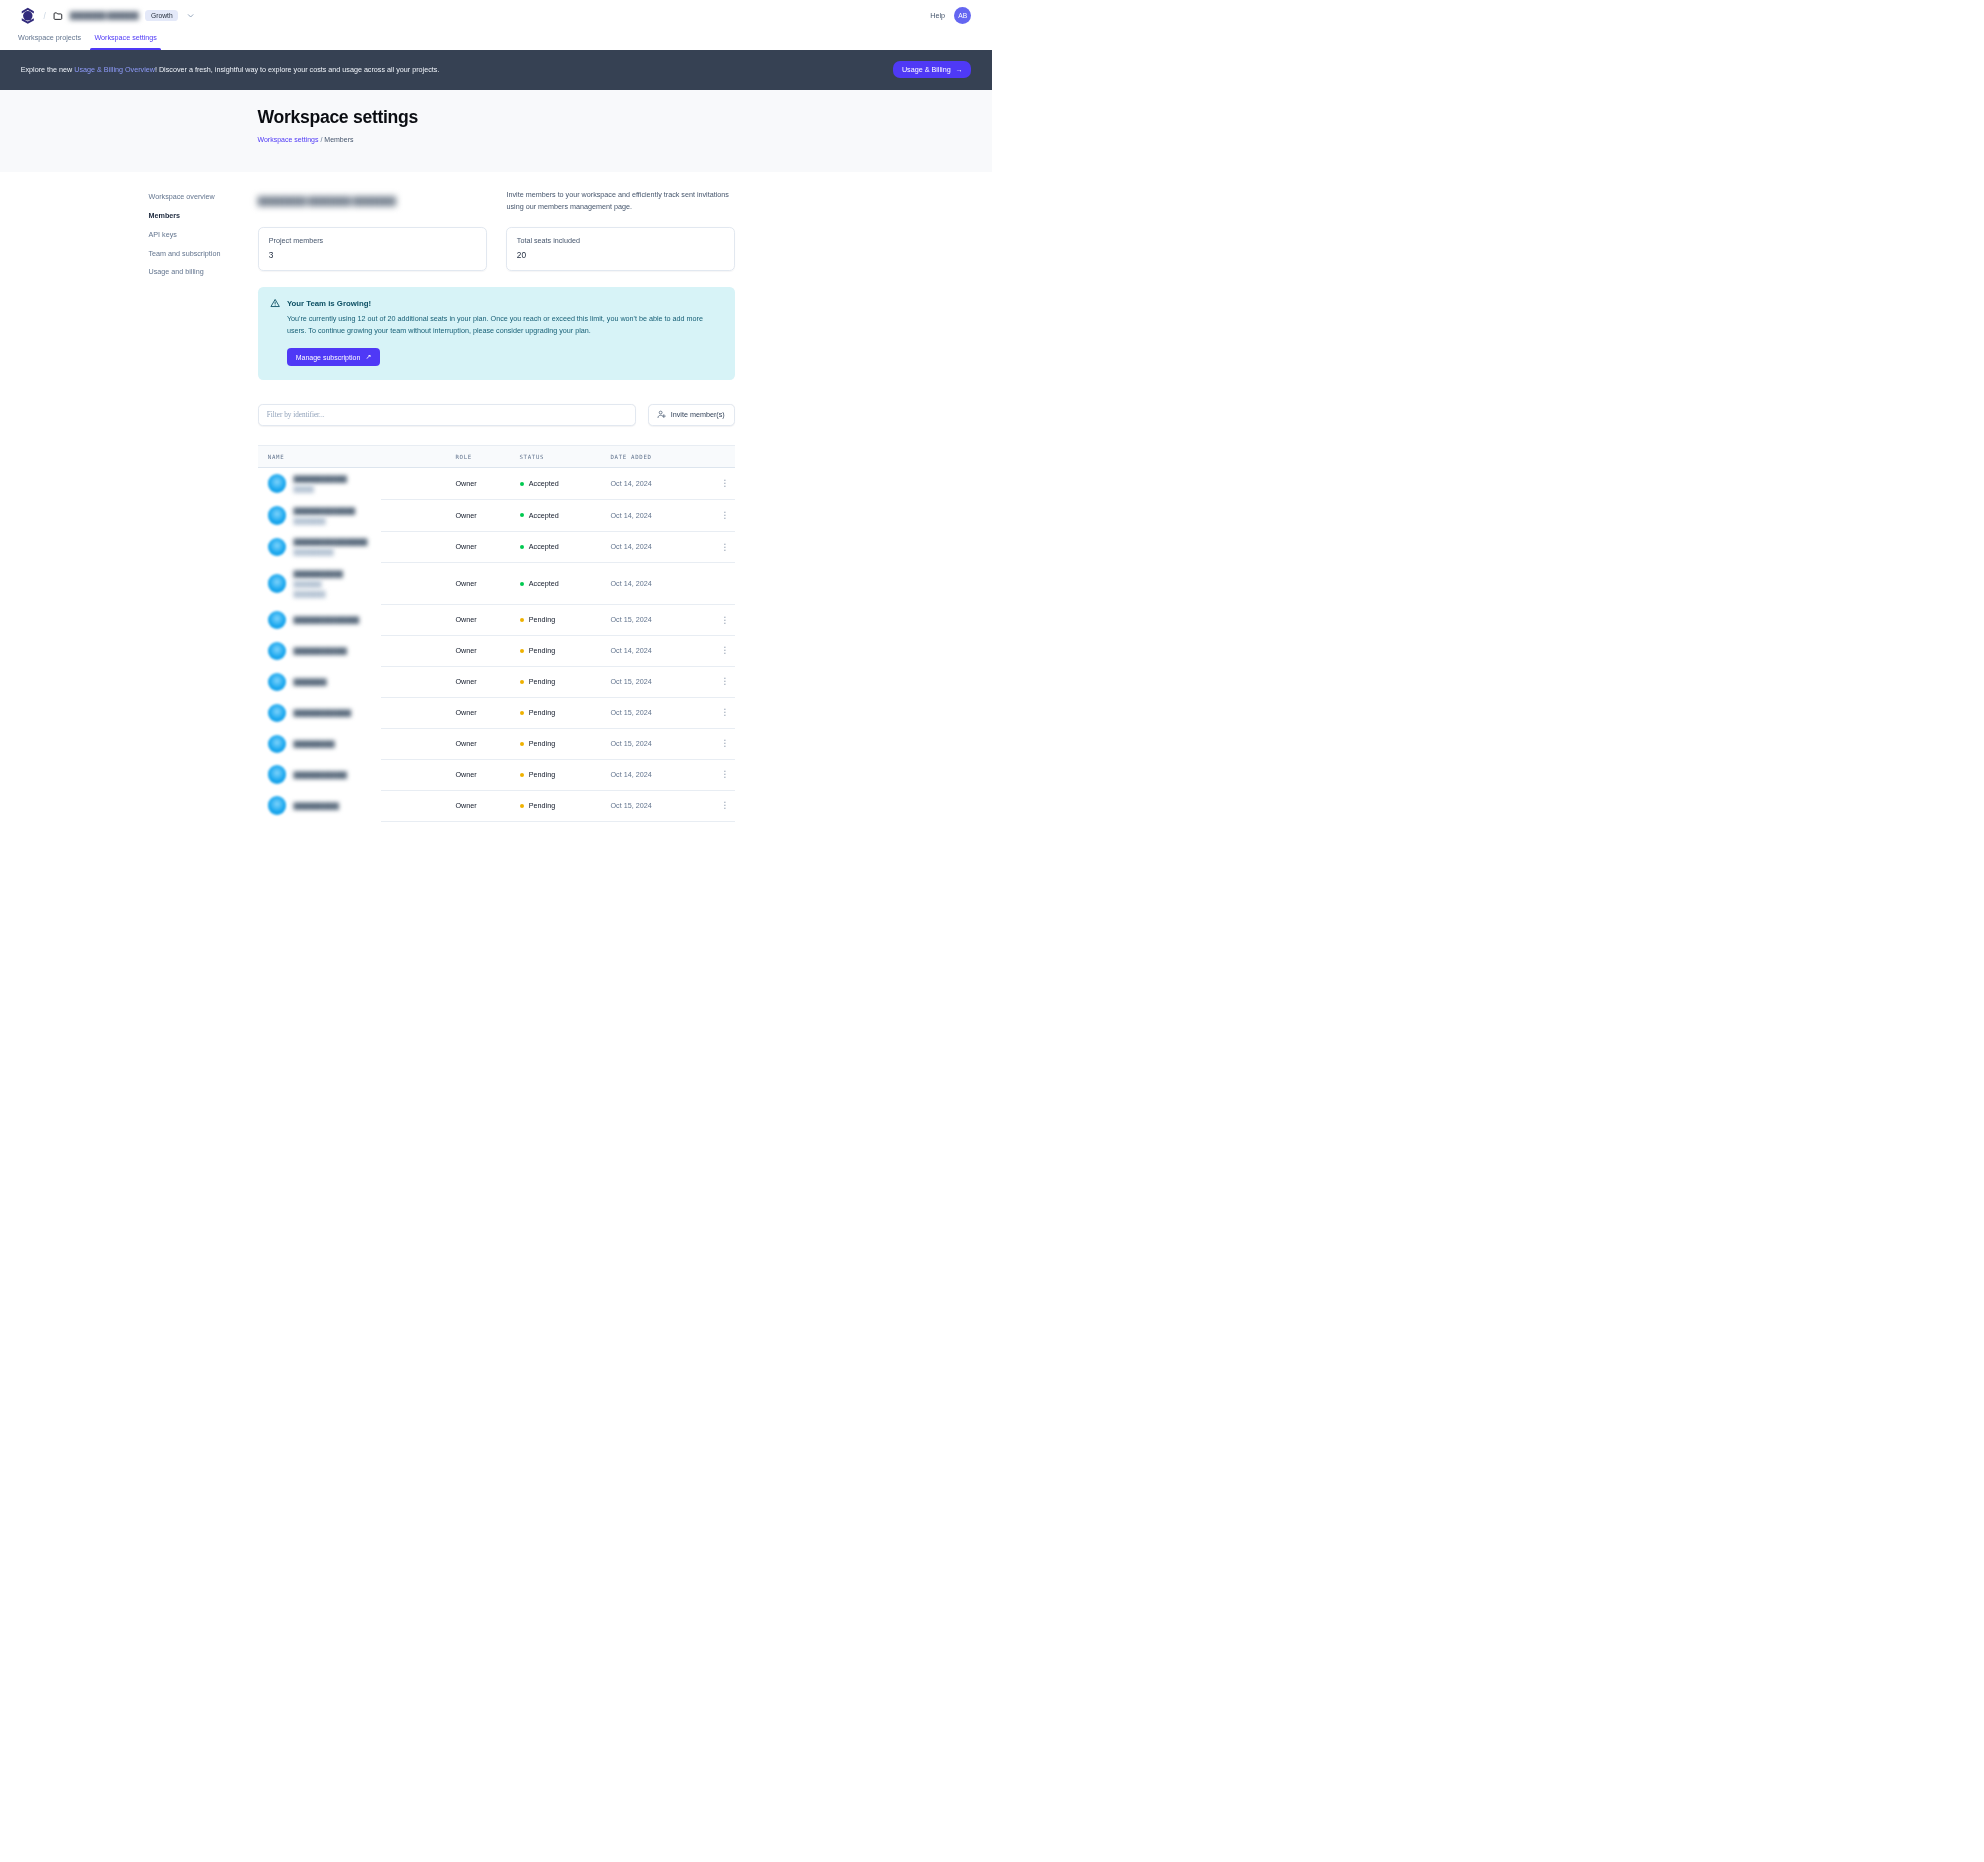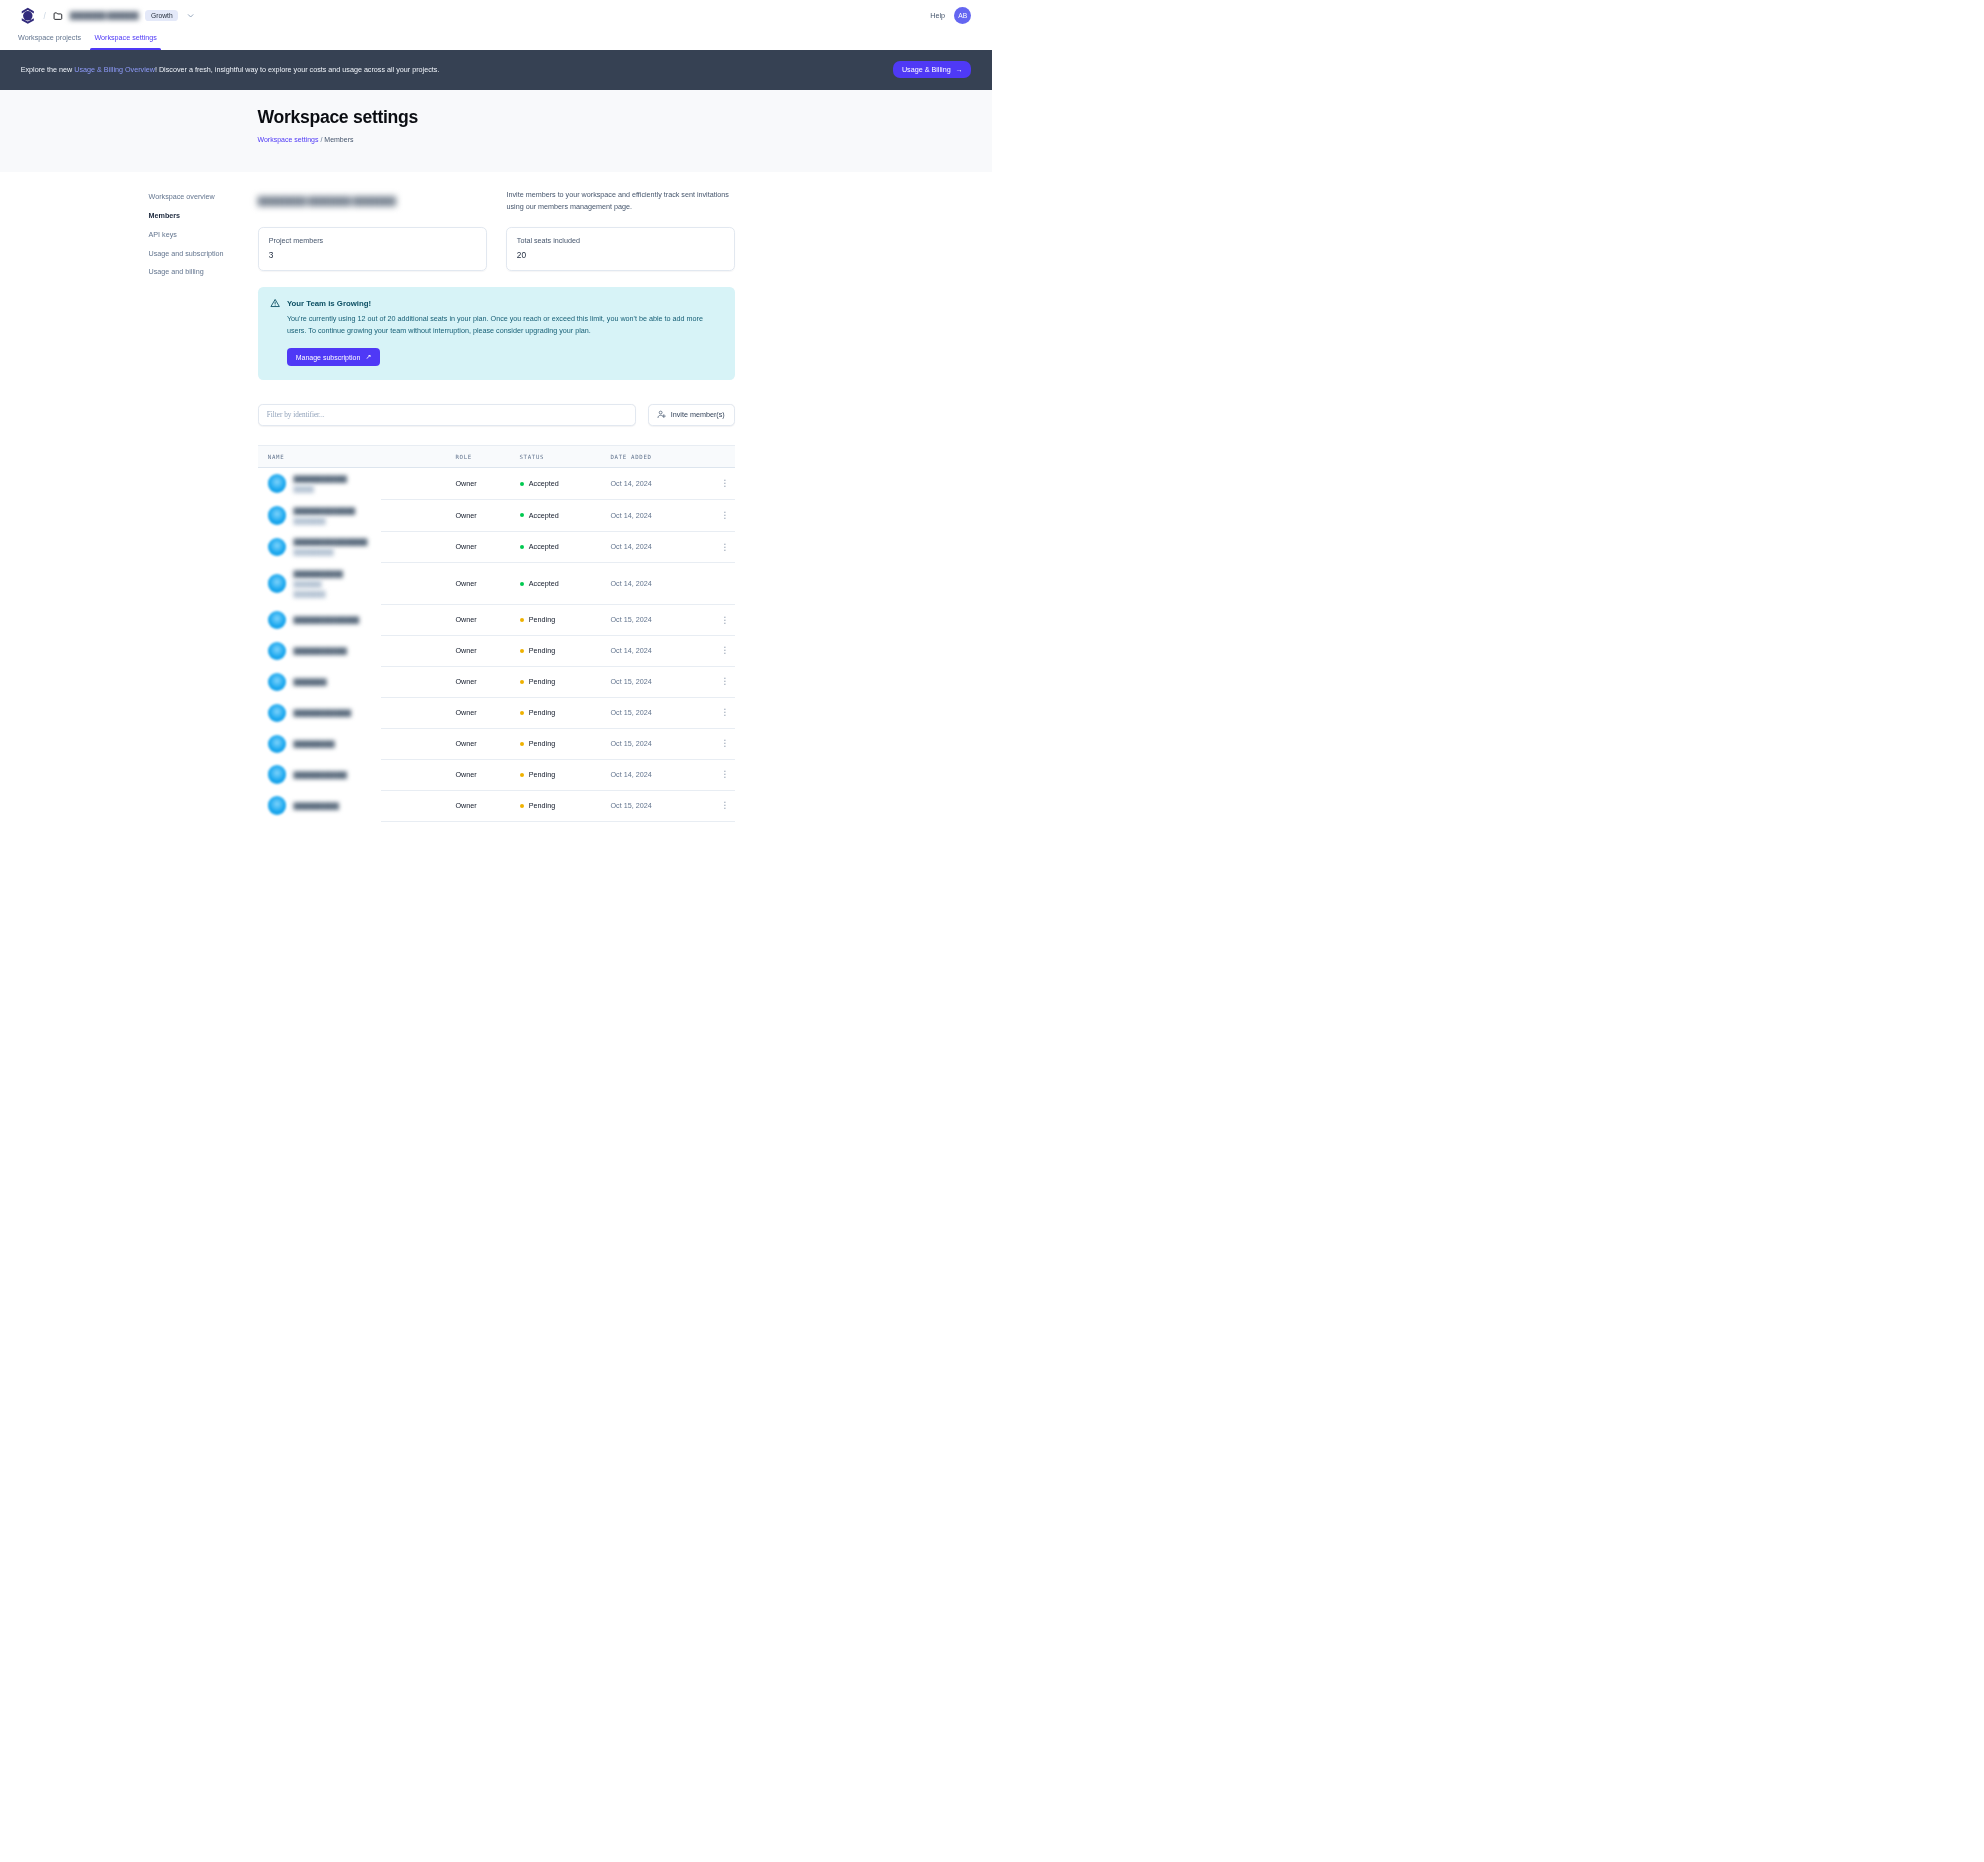--- a/index.html
+++ b/index.html
@@ -158,21 +158,21 @@
     </div>
   </div>
 </section>
 
 <div class="content">
   <div class="shell">
     <aside class="sidenav">
       <a href="#">Workspace overview</a>
       <a href="#" class="active">Members</a>
       <a href="#">API keys</a>
-      <a href="#">Usage and subscription</a>
+      <a href="#">Team and subscription</a>
       <a href="#">Usage and billing</a>
     </aside>
 
     <main>
       <div class="section-head">
         <div class="heading-blur">█████████ ████████ ████████</div>
         <p class="invite-text">Invite members to your workspace and efficiently track sent invitations using our members management page.</p>
       </div>
 
       <div class="cards">

